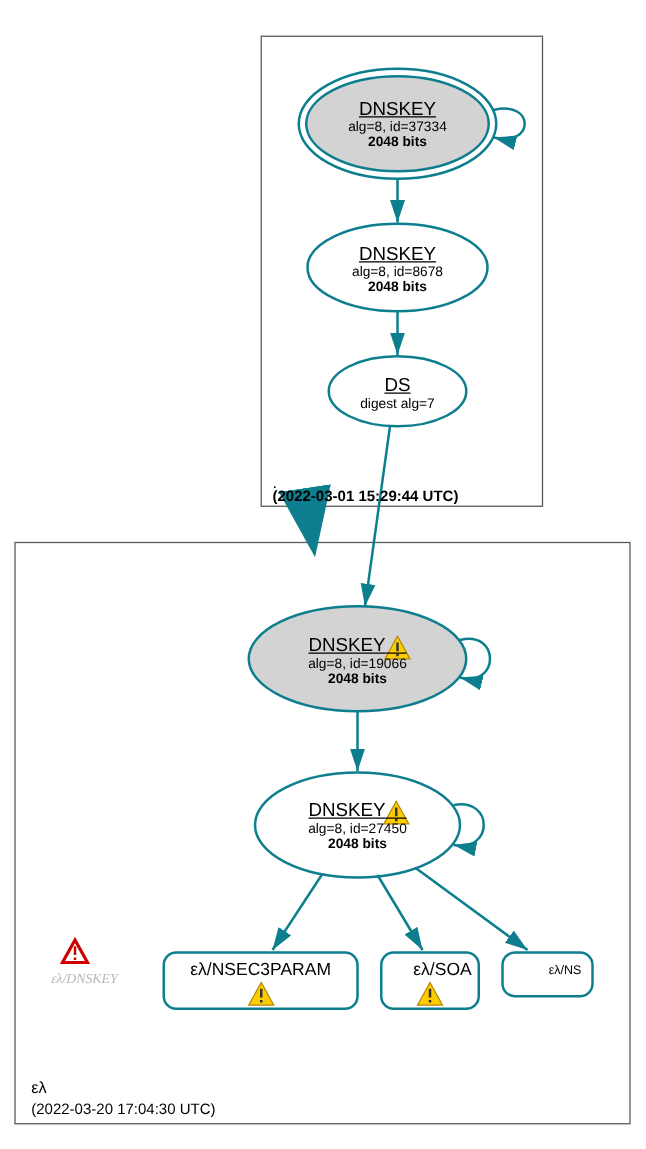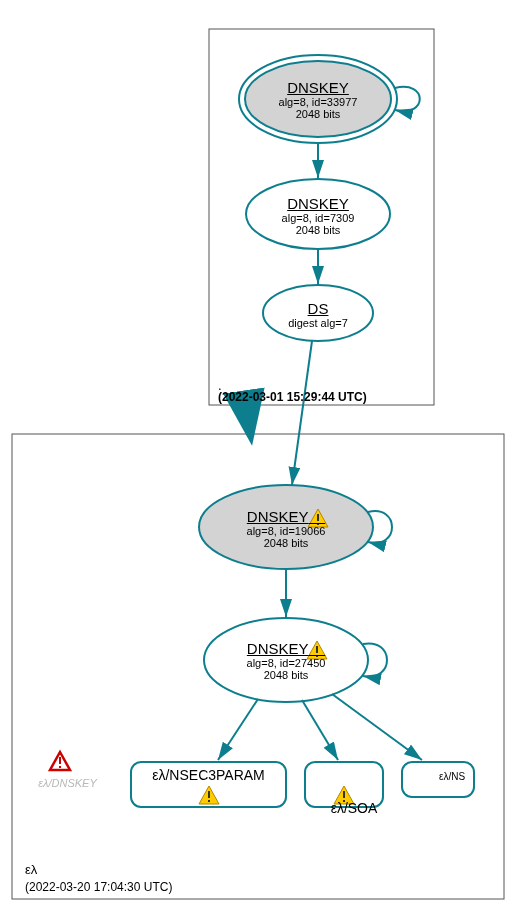--- a/index.html
+++ b/index.html
@@ -21,24 +21,25 @@
     font-size: 12px;
     color: #000;
   }
   .node {
     position: absolute;
     text-align: center;
     color: #000;
   }
   .node .line1 { font-size: 15px; text-decoration: underline; }
   .node .line2 { font-size: 11px; }
-  .node .line3 { font-size: 11px; }
+  .node .line3 { font-size: 11px; font-weight: bold; }
   .alias-box {
     position: absolute;
     text-align: center;
+    font-family: Liberation Serif, serif;
   }
   .alias-text {
     font-size: 11px;
     color: #b8b8b8;
     font-style: italic;
   }
   svg.graph {
     position: absolute;
     top: 0;
     left: 0;
@@ -132,27 +133,27 @@
 </svg>
 
 <div class="zone-label" style="left:218px; top:378px;">.</div>
 <div class="zone-time" style="left:218px; top:390px;font-weight:bold;">(2022-03-01 15:29:44 UTC)</div>
 
 <div class="zone-label" style="left:25px; top:862px;">ελ</div>
 <div class="zone-time" style="left:25px; top:880px;">(2022-03-20 17:04:30 UTC)</div>
 
 <div class="node" style="left:258px; top:79px; width:120px;">
   <div class="line1">DNSKEY</div>
-  <div class="line2">alg=8, id=33977</div>
+  <div class="line2">alg=8, id=37334</div>
   <div class="line3">2048 bits</div>
 </div>
 
 <div class="node" style="left:258px; top:195px; width:120px;">
   <div class="line1">DNSKEY</div>
-  <div class="line2">alg=8, id=7309</div>
+  <div class="line2">alg=8, id=8678</div>
   <div class="line3">2048 bits</div>
 </div>
 
 <div class="node" style="left:268px; top:300px; width:100px;">
   <div class="line1">DS</div>
   <div class="line2">digest alg=7</div>
 </div>
 
 <div class="node" style="left:216px; top:508px; width:140px;">
   <div class="line1"><span>DNSKEY</span>&nbsp;&nbsp;&nbsp;&nbsp;</div>
@@ -161,19 +162,19 @@
 </div>
 
 <div class="node" style="left:216px; top:640px; width:140px;">
   <div class="line1"><span>DNSKEY</span>&nbsp;&nbsp;&nbsp;&nbsp;</div>
   <div class="line2">alg=8, id=27450</div>
   <div class="line3">2048 bits</div>
 </div>
 
 <div class="node" style="left:131px; top:767px; width:155px; font-size:14px;">ελ/NSEC3PARAM</div>
 
-<div class="node" style="left:305px; top:767px; width:98px; font-size:14px;margin-top:33px;">ελ/SOA</div>
+<div class="node" style="left:305px; top:767px; width:98px; font-size:14px;">ελ/SOA</div>
 
 <div class="node" style="left:416px; top:771px; width:72px; font-size:10px;">ελ/NS</div>
 
 <div class="alias-box" style="left:25px; top:773px; width:85px;">
   <span class="alias-text">ελ/DNSKEY</span>
 </div>
 
 </body></html>

